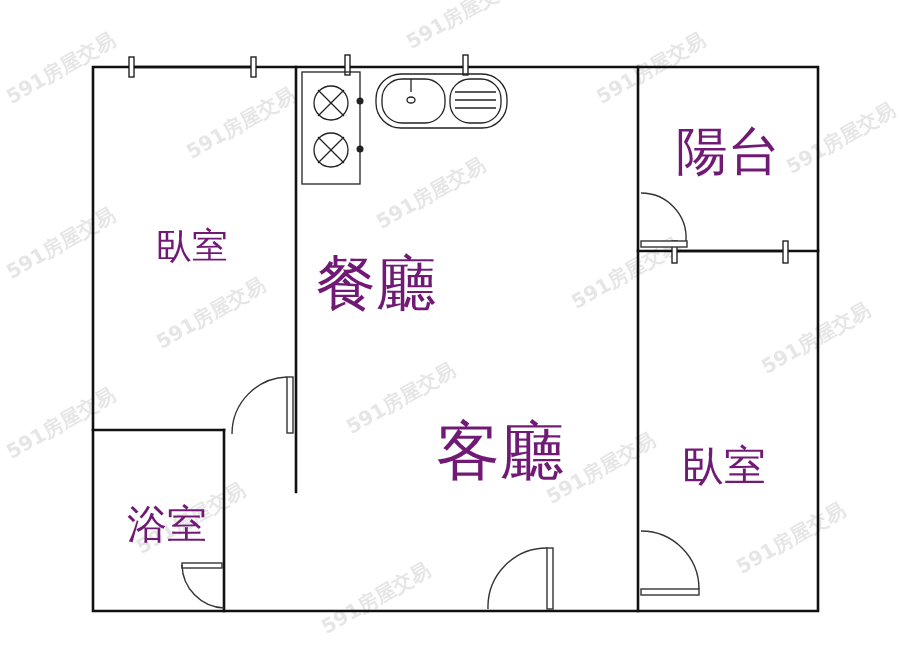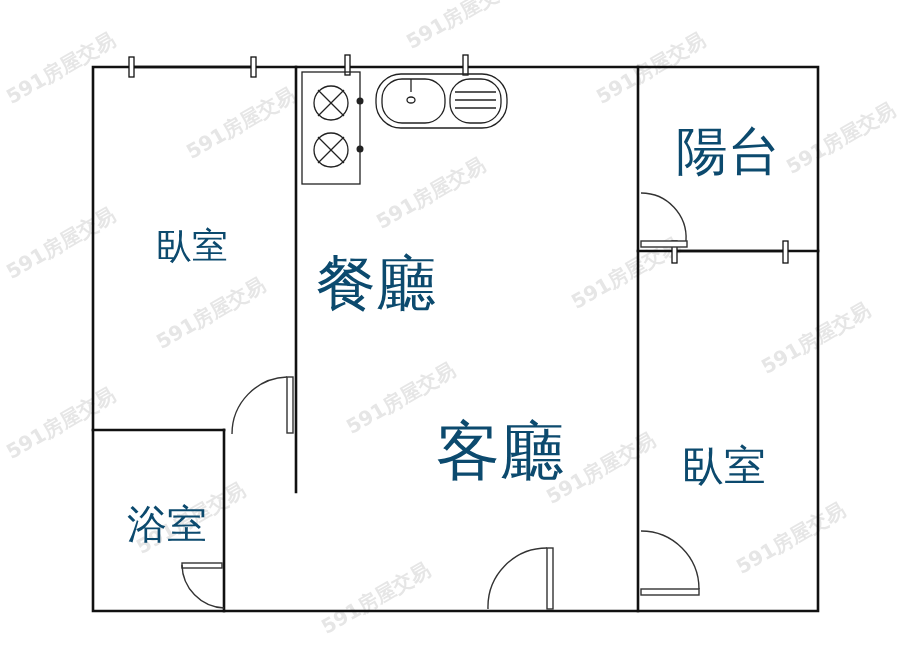--- a/index.html
+++ b/index.html
@@ -1,19 +1,19 @@
 <!DOCTYPE html>
 <html><head>
 <meta charset="utf-8">
 <style>
   html, body { margin: 0; padding: 0; background: #ffffff; }
   body { width: 900px; height: 666px; position: relative; overflow: hidden;
          font-family: "DejaVu Sans", "Liberation Sans", sans-serif; }
   #plan { position: absolute; left: 0; top: 0; }
-  .label { position: absolute; color: #0c4a6e; white-space: nowrap; line-height: 1; }
+  .label { position: absolute; color: #701a75; white-space: nowrap; line-height: 1; }
   .wm { position: absolute; color: #e6e6e6; font-family: "DejaVu Sans", sans-serif;
         font-weight: bold; font-size: 20px; transform: rotate(-30deg); white-space: nowrap;
         pointer-events: none; }
 </style>
 </head>
 <body>
 
 <div class="wm" style="left:0px;top:55px;">591房屋交易</div>
 <div class="wm" style="left:180px;top:110px;">591房屋交易</div>
 <div class="wm" style="left:400px;top:0px;">591房屋交易</div>

